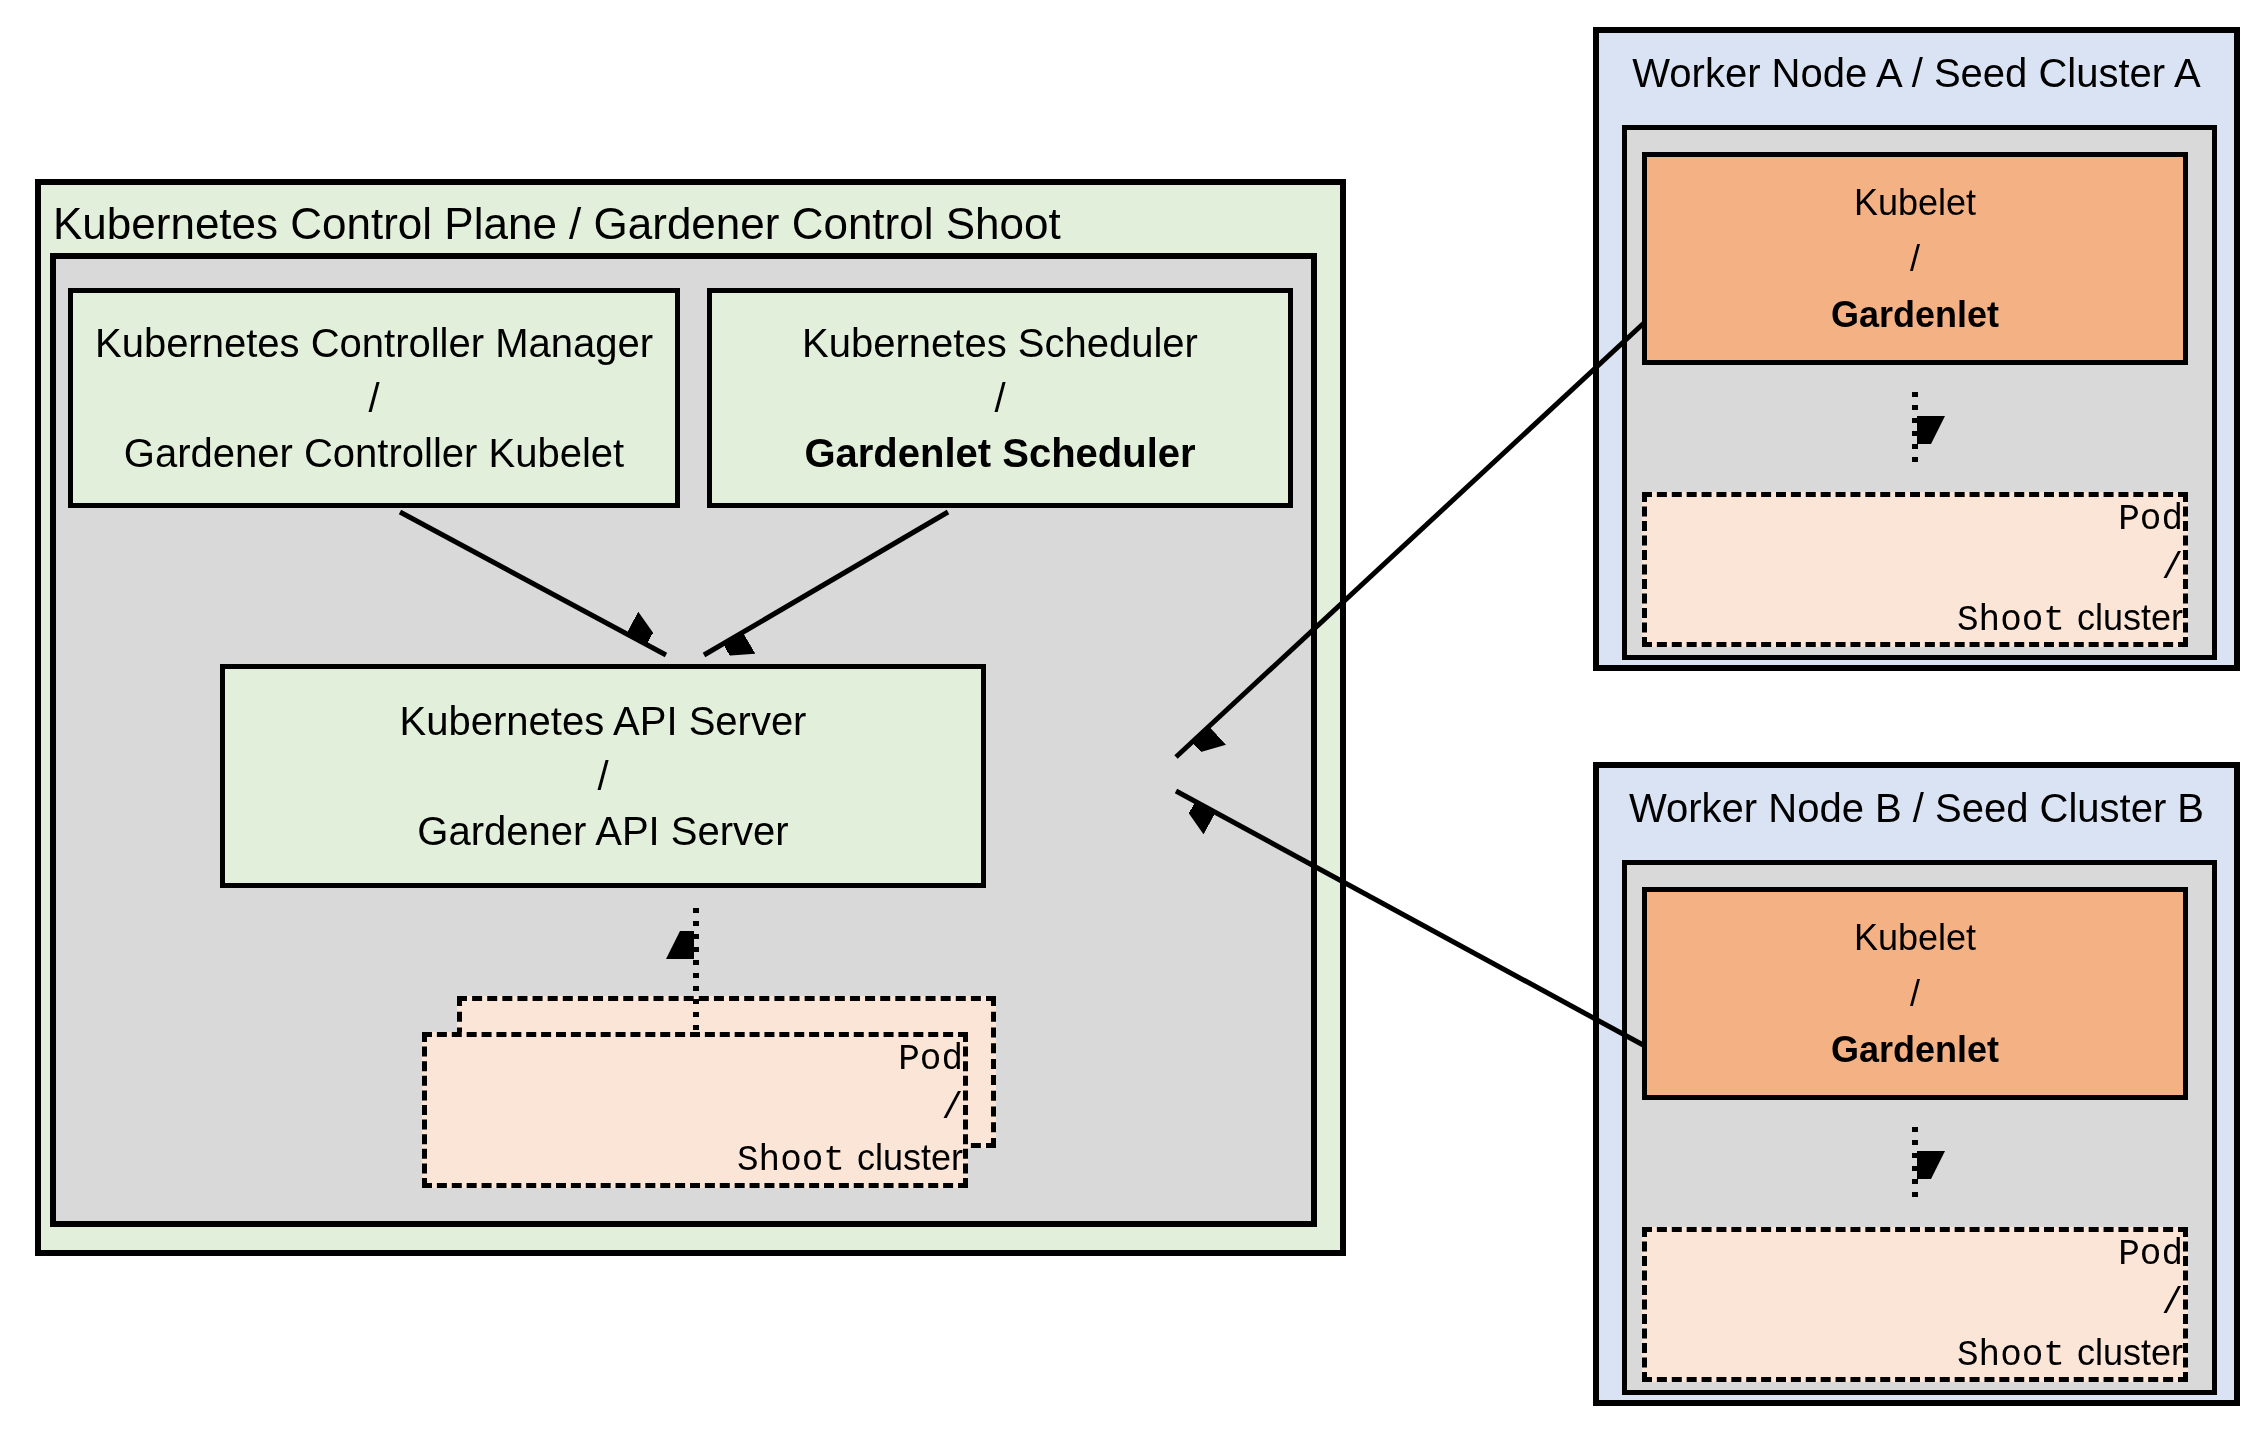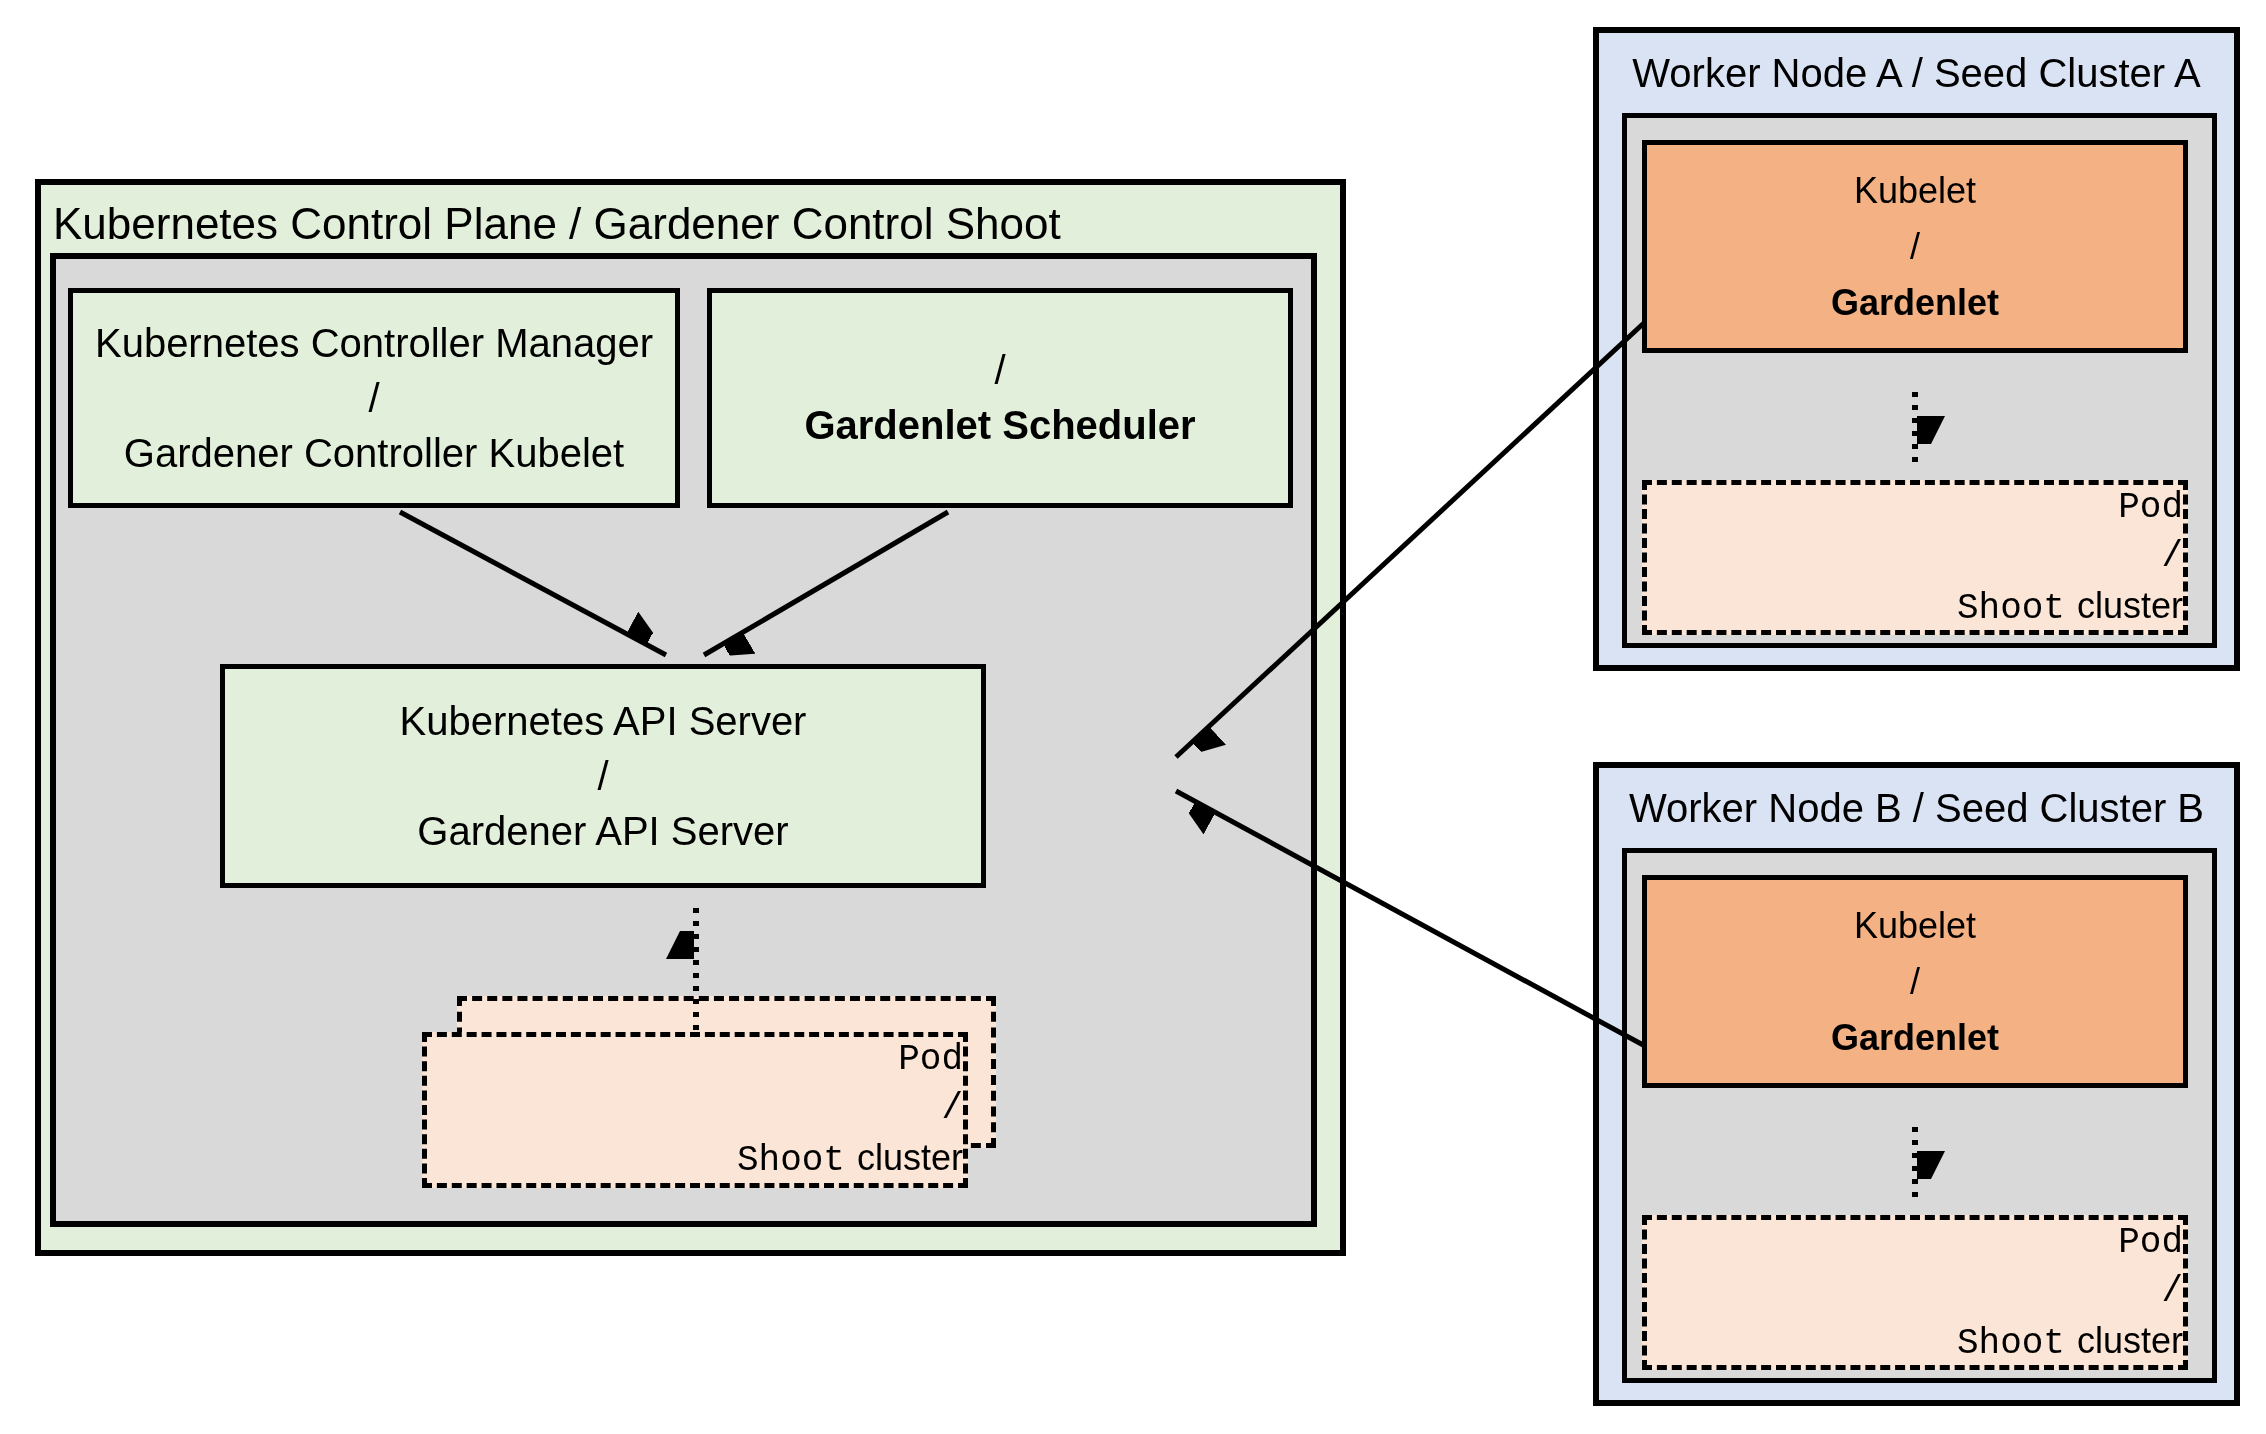--- a/index.html
+++ b/index.html
@@ -32,21 +32,21 @@
        text-align:center;font-size:36px;line-height:49px;}
   .mono{font-family:"Liberation Mono",monospace;}
   .mix-sans{font-family:"Liberation Sans",sans-serif;margin-left:12px;}
   .pod-back{left:401px;top:737px;width:539px;height:152px;background:var(--peach-fill);border:5px dashed var(--border);}
   .pod-front{left:366px;top:773px;width:546px;height:156px;}
   
   .wn{width:647px;height:644px;background:var(--blue-fill);border:6px solid var(--border);}
   .wn-a{left:1593px;top:27px;}
   .wn-b{left:1593px;top:762px;}
   .wn-title{left:0;right:0;top:8px;height:64px;line-height:64px;font-size:40px;font-weight:500;text-align:center;white-space:nowrap;}
-  .wn-gray{left:23px;top:80px;width:595px;height:535px;background:var(--gray-fill);border:5px solid var(--border);}
+  .wn-gray{left:23px;top:92px;width:595px;height:535px;background:var(--gray-fill);border:5px solid var(--border);}
   .kubelet{left:15px;top:22px;width:546px;height:213px;background:var(--orange-fill);border:5px solid var(--border);
            display:flex;flex-direction:column;align-items:center;justify-content:center;
            text-align:center;font-size:36px;line-height:56px;}
   .wn-pod{left:15px;top:362px;width:546px;height:155px;}
   .bold{font-weight:700;}
   
   #arrow-layer{position:absolute;left:0;top:0;width:2266px;height:1434px;pointer-events:none;}
 </style>
 </head>
 <body>
@@ -58,20 +58,21 @@
 
     <div class="abs cp-gray">
 
       <div class="abs gbox kcm">
         <span>Kubernetes Controller Manager</span>
         <span>/</span>
         <span>Gardener Controller Kubelet</span>
       </div>
 
       <div class="abs gbox sched">
+        <span>Kubernetes Scheduler</span>
         <span>/</span>
         <span class="bold">Gardenlet Scheduler</span>
       </div>
 
       <div class="abs gbox api">
         <span>Kubernetes API Server</span>
         <span>/</span>
         <span>Gardener API Server</span>
       </div>
 

